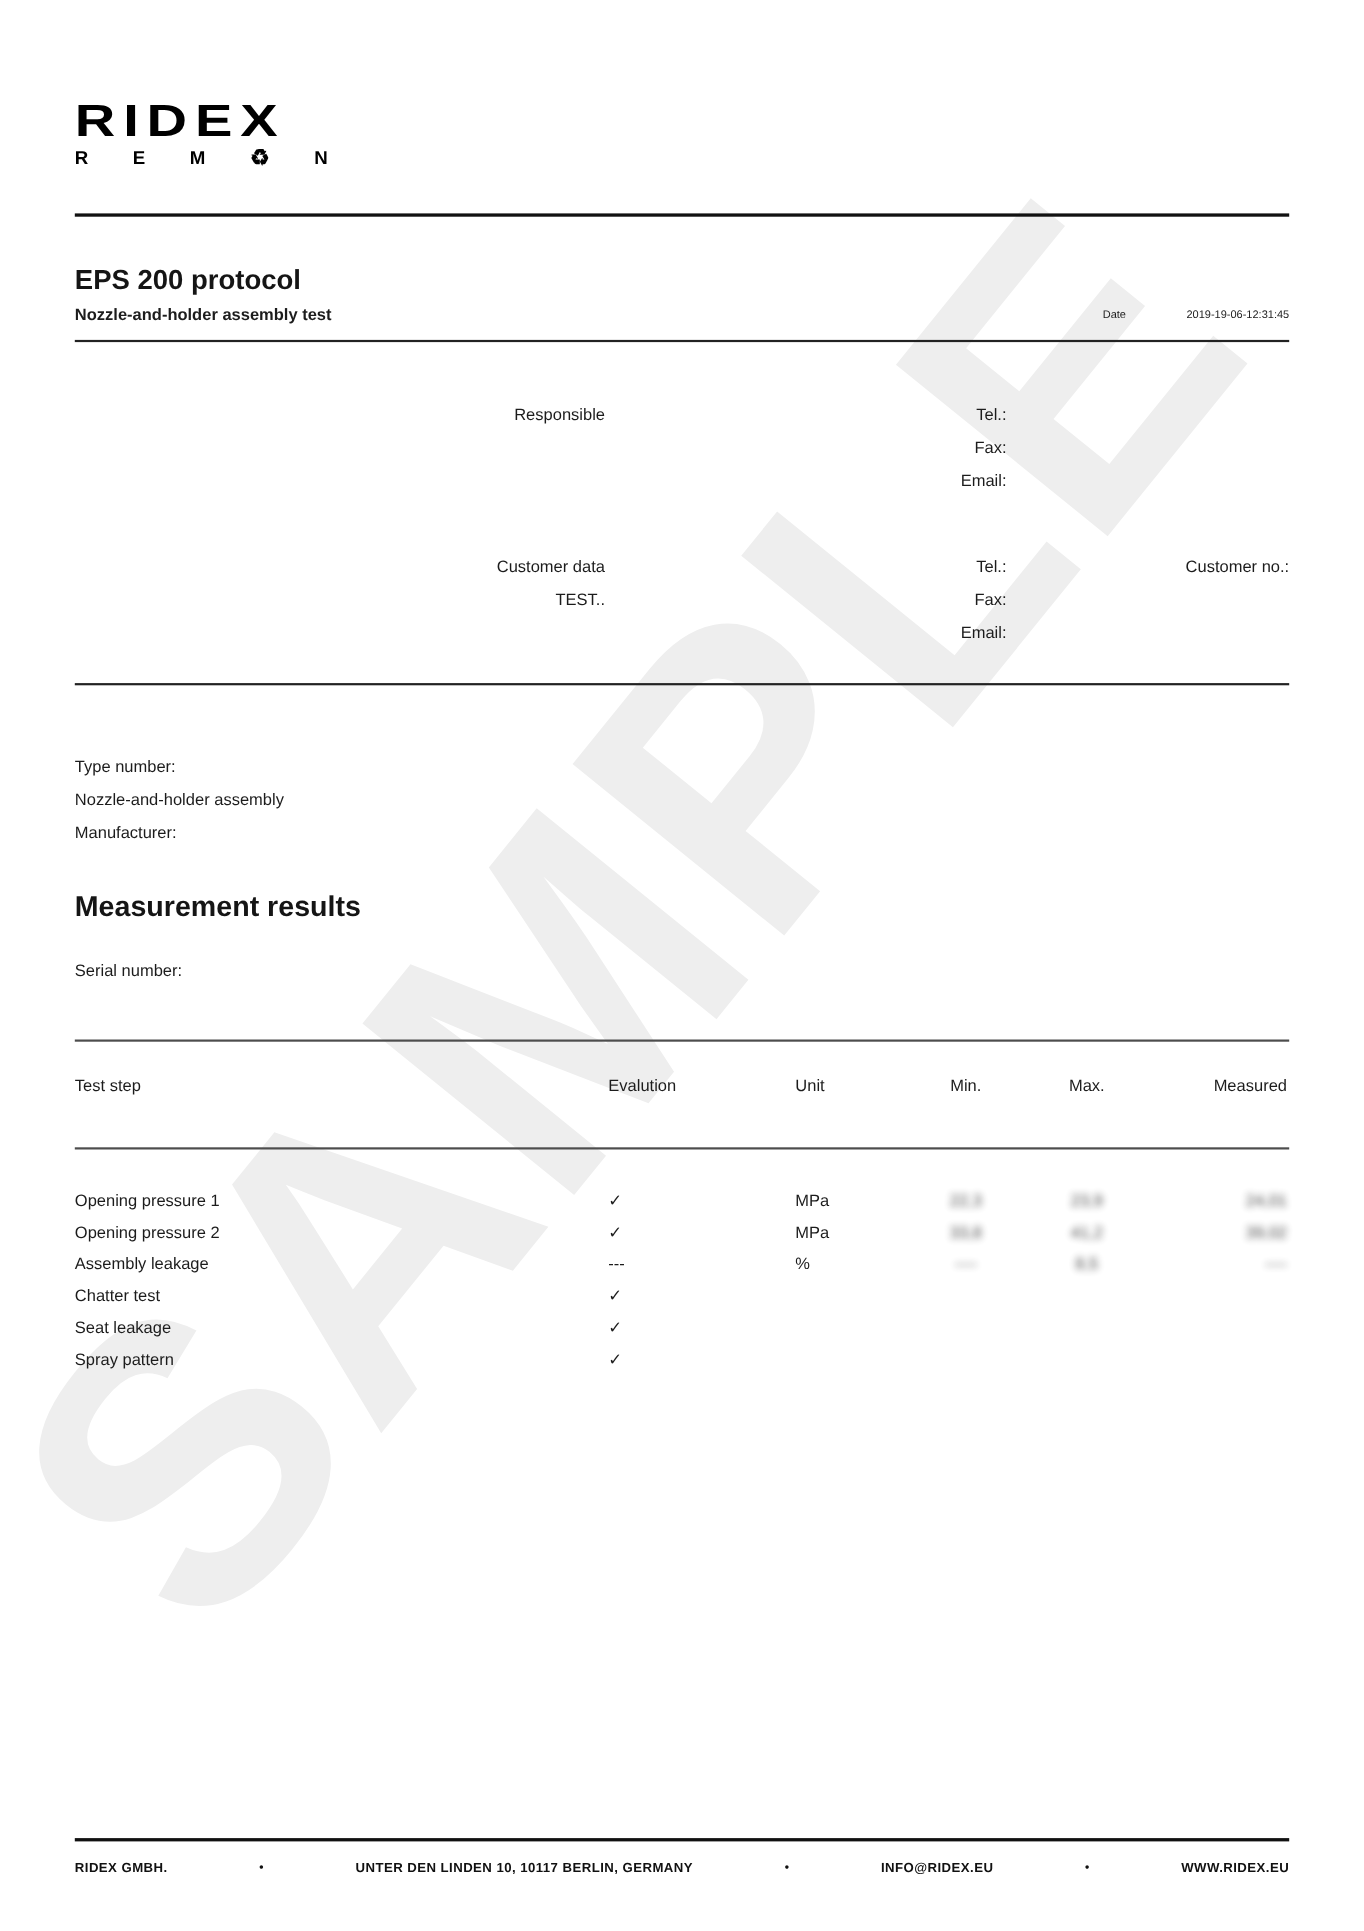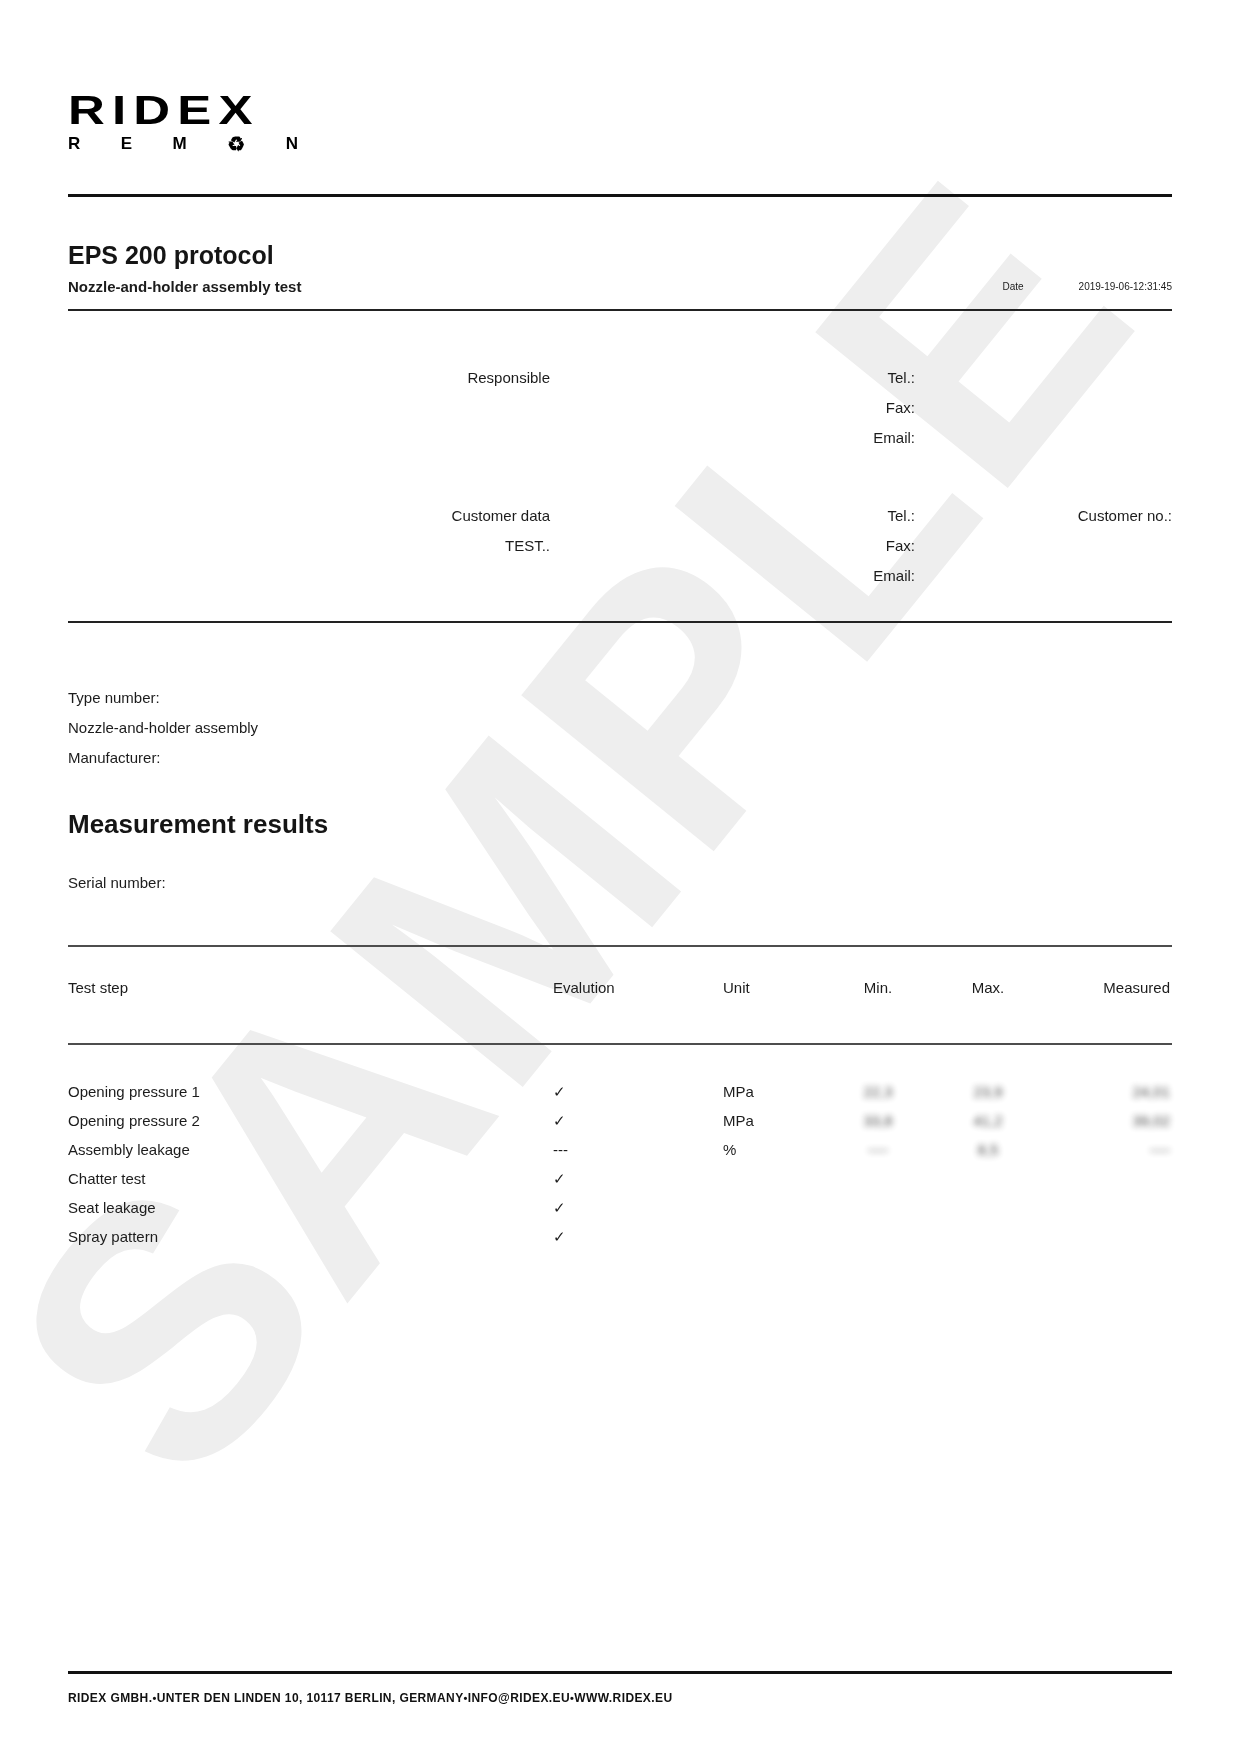--- a/index.html
+++ b/index.html
@@ -85,21 +85,21 @@
   .mheader .c-min,.mheader .c-max{text-align:center;}
   .mheader .c-meas{text-align:right;}
   .mbody{padding-top:32px;}
   .mbody .mrow{line-height:29px;}
   .blurred{filter:blur(3.2px);opacity:.8;}
 
   
   .footer{position:absolute;left:68px;right:68px;top:1671px;z-index:1;}
   .footer-rule{border-top:3px solid #111;}
   .footer-row{
-    display:flex;align-items:center;
+    display:flex;justify-content:space-between;align-items:center;
     margin-top:17px;
     font-size:12px;font-weight:700;letter-spacing:.4px;color:#111;
   }
   .footer-row .dot{font-size:11px;}
 </style>
 </head>
 <body>
 
 <div class="page">
 

